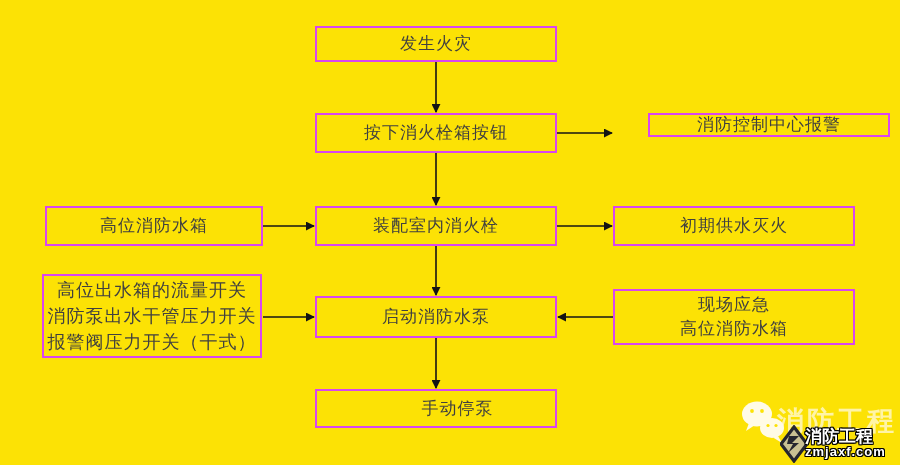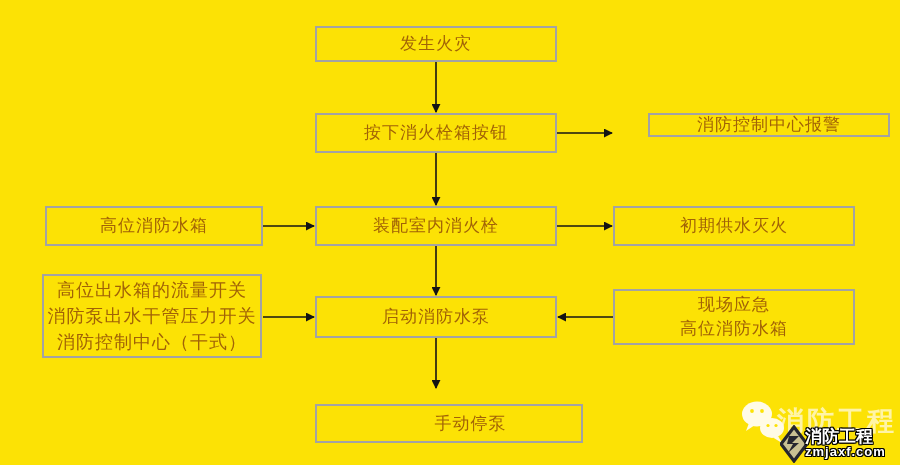--- a/index.html
+++ b/index.html
@@ -4,24 +4,24 @@
 <style>
   html,body{margin:0;padding:0;}
   body{
     width:900px;height:465px;position:relative;overflow:hidden;
     background:#FCE205;
     font-family:"Liberation Serif","DejaVu Serif",serif;
   }
   .stage{position:absolute;inset:0;width:900px;height:465px;}
   .node{
     position:absolute;
-    border:2px solid #a3a3a3;
+    border:2px solid #d946ef;
     background:transparent;
     display:flex;flex-direction:column;align-items:center;justify-content:center;
-    color:#a16207;
+    color:#404040;
     font-size:17px;
     letter-spacing:1px;
     text-align:center;
     box-sizing:border-box;
   }
   .node .line{display:block;line-height:26px;white-space:nowrap;}
   .node.multi{font-size:18px;}
   #arrow-layer{position:absolute;left:0;top:0;pointer-events:none;}
   #arrow-layer line{stroke:#141414;stroke-width:1.6;}
   
@@ -87,33 +87,33 @@
     <span class="line">装配室内消火栓</span>
   </div>
 
   <div class="node" style="left:613px;top:206px;width:242px;height:40px;">
     <span class="line">初期供水灭火</span>
   </div>
 
   <div class="node multi" style="left:42px;top:274px;width:220px;height:84px;">
     <span class="line">高位出水箱的流量开关</span>
     <span class="line">消防泵出水干管压力开关</span>
-    <span class="line">消防控制中心（干式）</span>
+    <span class="line">报警阀压力开关（干式）</span>
   </div>
 
   <div class="node" style="left:315px;top:296px;width:242px;height:42px;">
     <span class="line">启动消防水泵</span>
   </div>
 
   <div class="node" style="left:613px;top:289px;width:242px;height:56px;">
     <span class="line" style="line-height:24px">现场应急</span>
     <span class="line" style="line-height:24px">高位消防水箱</span>
   </div>
 
-  <div class="node" style="left:315px;top:404px;width:268px;height:39px;padding-left:43px;">
+  <div class="node" style="left:315px;top:389px;width:242px;height:39px;padding-left:43px;">
     <span class="line">手动停泵</span>
   </div>
 
   <div>
     <span class="wm-faint">消防工程</span>
 
     <svg class="wm-wechat" viewBox="0 0 46 44">
       <ellipse cx="17" cy="14" rx="15" ry="12.5" fill="#FFFBE6"></ellipse>
       <polygon points="9,23 6,31 15,25" fill="#FFFBE6"></polygon>
       <circle cx="12" cy="11" r="1.9" fill="#FCE205"></circle>

